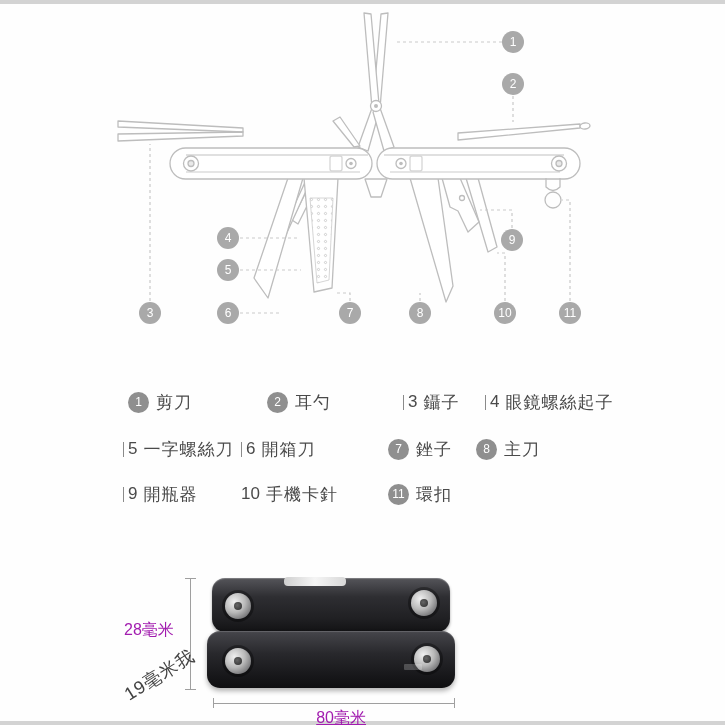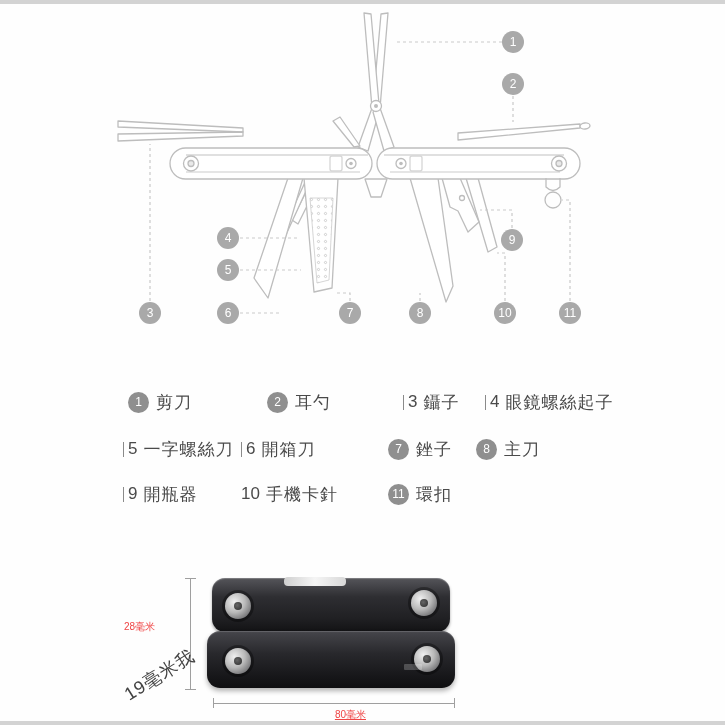--- a/index.html
+++ b/index.html
@@ -37,21 +37,21 @@
            background:radial-gradient(circle at 36% 34%,#f0f0f0,#b9b9b9 45%,#7c7c7e 75%,#4c4c4e);
            box-shadow:0 0 0 3px rgba(0,0,0,.35); }
   .screw::after { content:""; position:absolute; left:9px; top:9px; width:8px; height:8px;
            border-radius:50%; background:radial-gradient(circle at 40% 40%,#666,#2a2a2a); }
   .shine { position:absolute; left:284px; top:577px; width:62px; height:9px; border-radius:4px;
            background:linear-gradient(90deg,#cfcfcf,#f5f5f5,#d8d8d8); }
   .brand-mark { position:absolute; left:404px; top:664px; width:18px; height:6px;
            background:rgba(255,255,255,.22); border-radius:1px; }
 
   .dim-line { position:absolute; background:#9f9f9f; }
-  .dim-text { position:absolute; color:#ef4444; font-size:10px; }
+  .dim-text { position:absolute; color:#a21caf; font-size:16px; }
   .dim-text.w { width:62px; text-align:right;text-decoration:underline; }
   .watermark { position:absolute; left:126px; top:684px; color:#2e2e2e; font-size:18px;
            transform:rotate(-32deg); transform-origin:left center; letter-spacing:1px; opacity:.9; }
 </style>
 </head>
 <body>
 
 <div class="page">
 
   <div class="edge top"></div>

